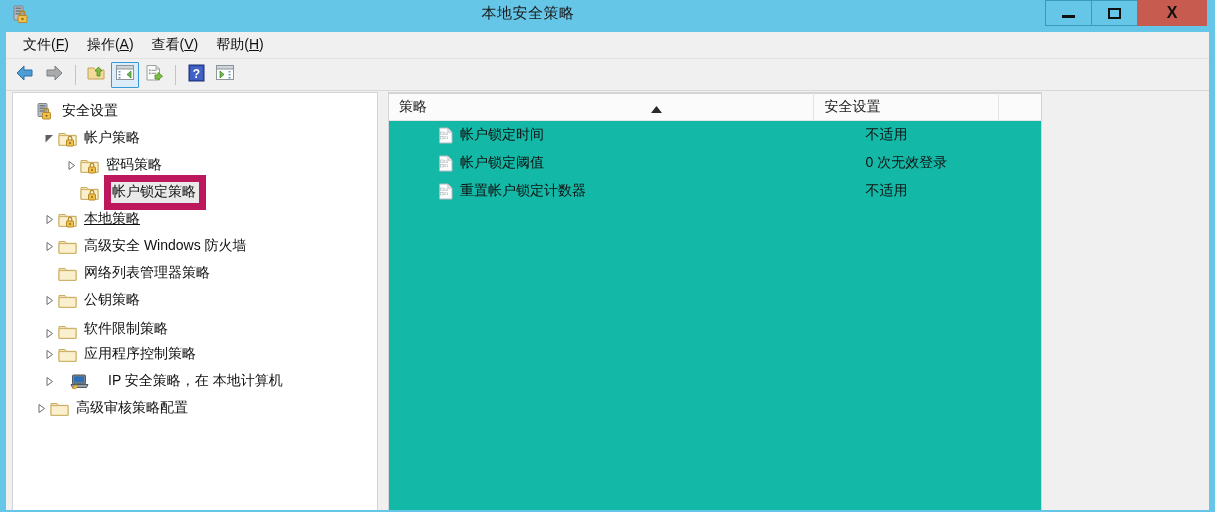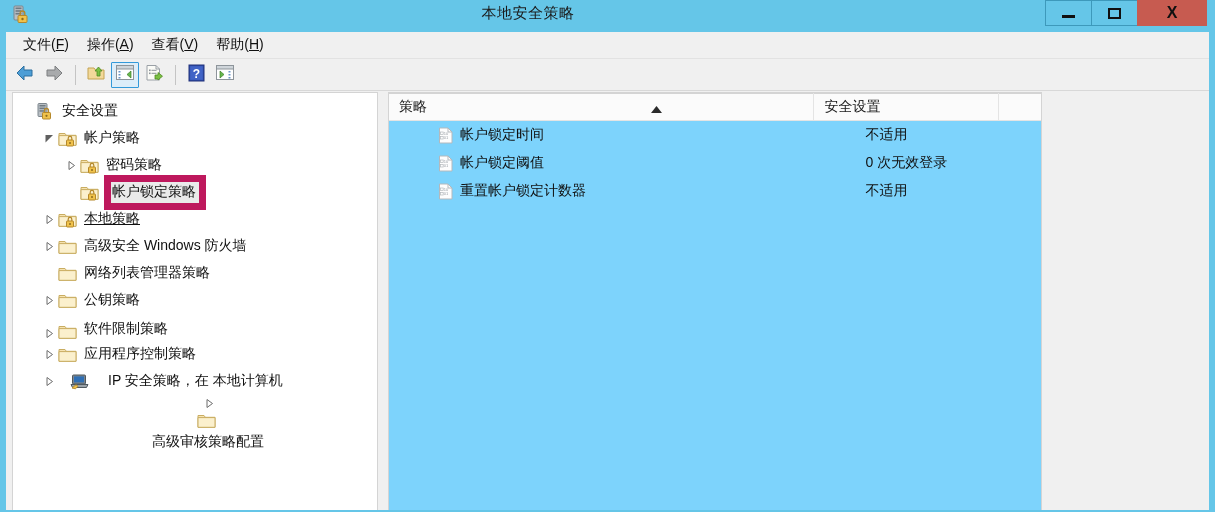--- a/index.html
+++ b/index.html
@@ -129,21 +129,21 @@
     overflow: hidden;
   }
   .splitter {
     position: absolute; left: 374px; top: 60px;
     width: 6px; height: 418px;
     background: #f0f0f0;
   }
   .pane-right {
     position: absolute; left: 382px; top: 60px;
     width: 654px; height: 418px;
-    background: #7dd3fc;
+    background: #14b8a6;
     border: 1px solid #d4d4d4;
     border-bottom: none;
     overflow: hidden;
   }
 
   
   .tree { padding-top: 5px; }
   .tree-row {
     height: 27px;
     display: flex; align-items: center;
@@ -495,21 +495,21 @@
             <span class="tw-icon">
               <svg width="19" height="17" viewBox="0 0 19 17">
                 <rect x="2.5" y="2" width="13" height="9" rx="1" fill="#7d868d" stroke="#4f585f" stroke-width="1"></rect>
                 <rect x="4" y="3.4" width="10" height="6" fill="#2f6fb5"></rect>
                 <path d="M1 11.5 h17 l-1.5 3 H2.5 Z" fill="#9aa2a8" stroke="#4f585f" stroke-width="1" stroke-linejoin="round"></path>
                 <path d="M2 15 l4-3.2 2 1.5 -2.5 2.5 Z" fill="#f0c24b" stroke="#b5882a" stroke-width="0.9" stroke-linejoin="round"></path>
               </svg>
             </span>
             <span class="tw-label">IP 安全策略，在 本地计算机</span>
           </div>
-          <div class="tree-row" style="padding-left: 28px; flex-direction: column;">
+          <div class="tree-row" style="padding-left: 20px;">
             <span class="tw-expander">
               <svg width="11" height="11" viewBox="0 0 11 11">
                 <path d="M3 1.5 L8.5 5.5 L3 9.5 Z" fill="none" stroke="#6d6d6d" stroke-width="1"></path>
               </svg>
             </span>
             <span class="tw-icon">
               <svg width="19" height="16" viewBox="0 0 19 16">
                 <path d="M1 2.5 h6 l1.4 1.8 H18 v10 H1 Z" fill="#f6e3b0" stroke="#c9ad62" stroke-width="1" stroke-linejoin="round"></path>
                 <path d="M1 4.6 H18 v9.7 H1 Z" fill="#fbf0cd" stroke="#c9ad62" stroke-width="1"></path>
               </svg>

